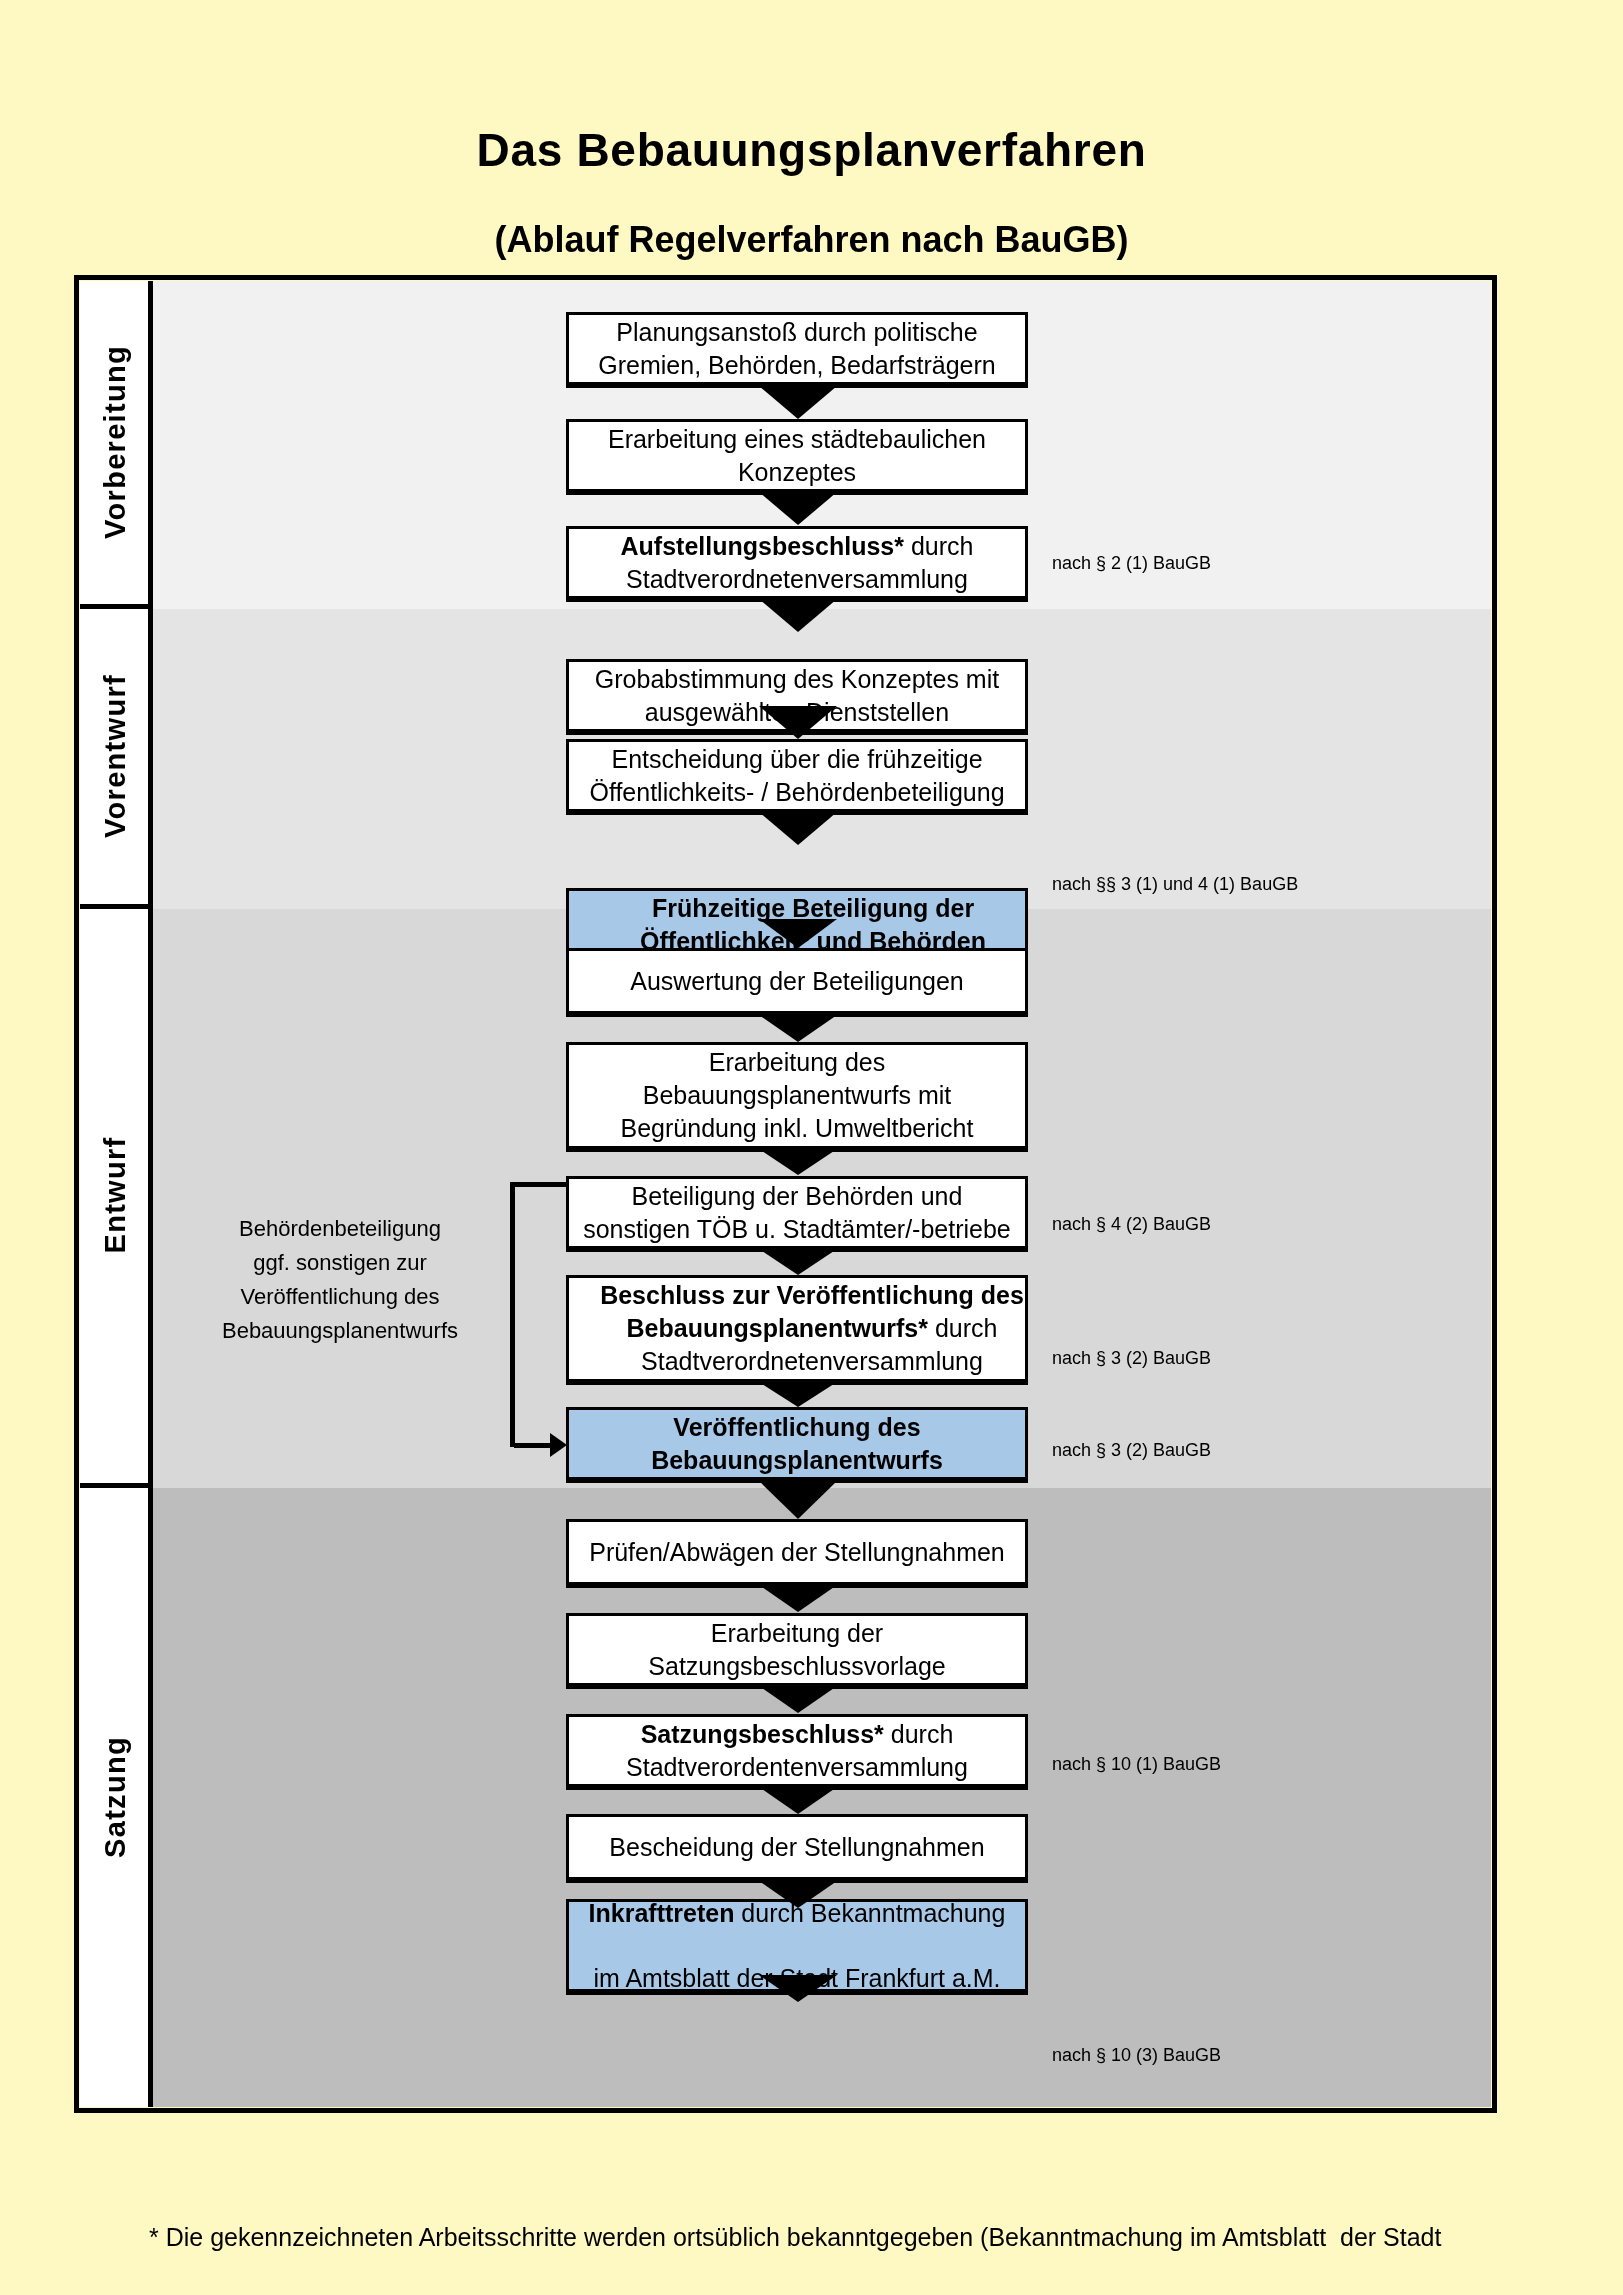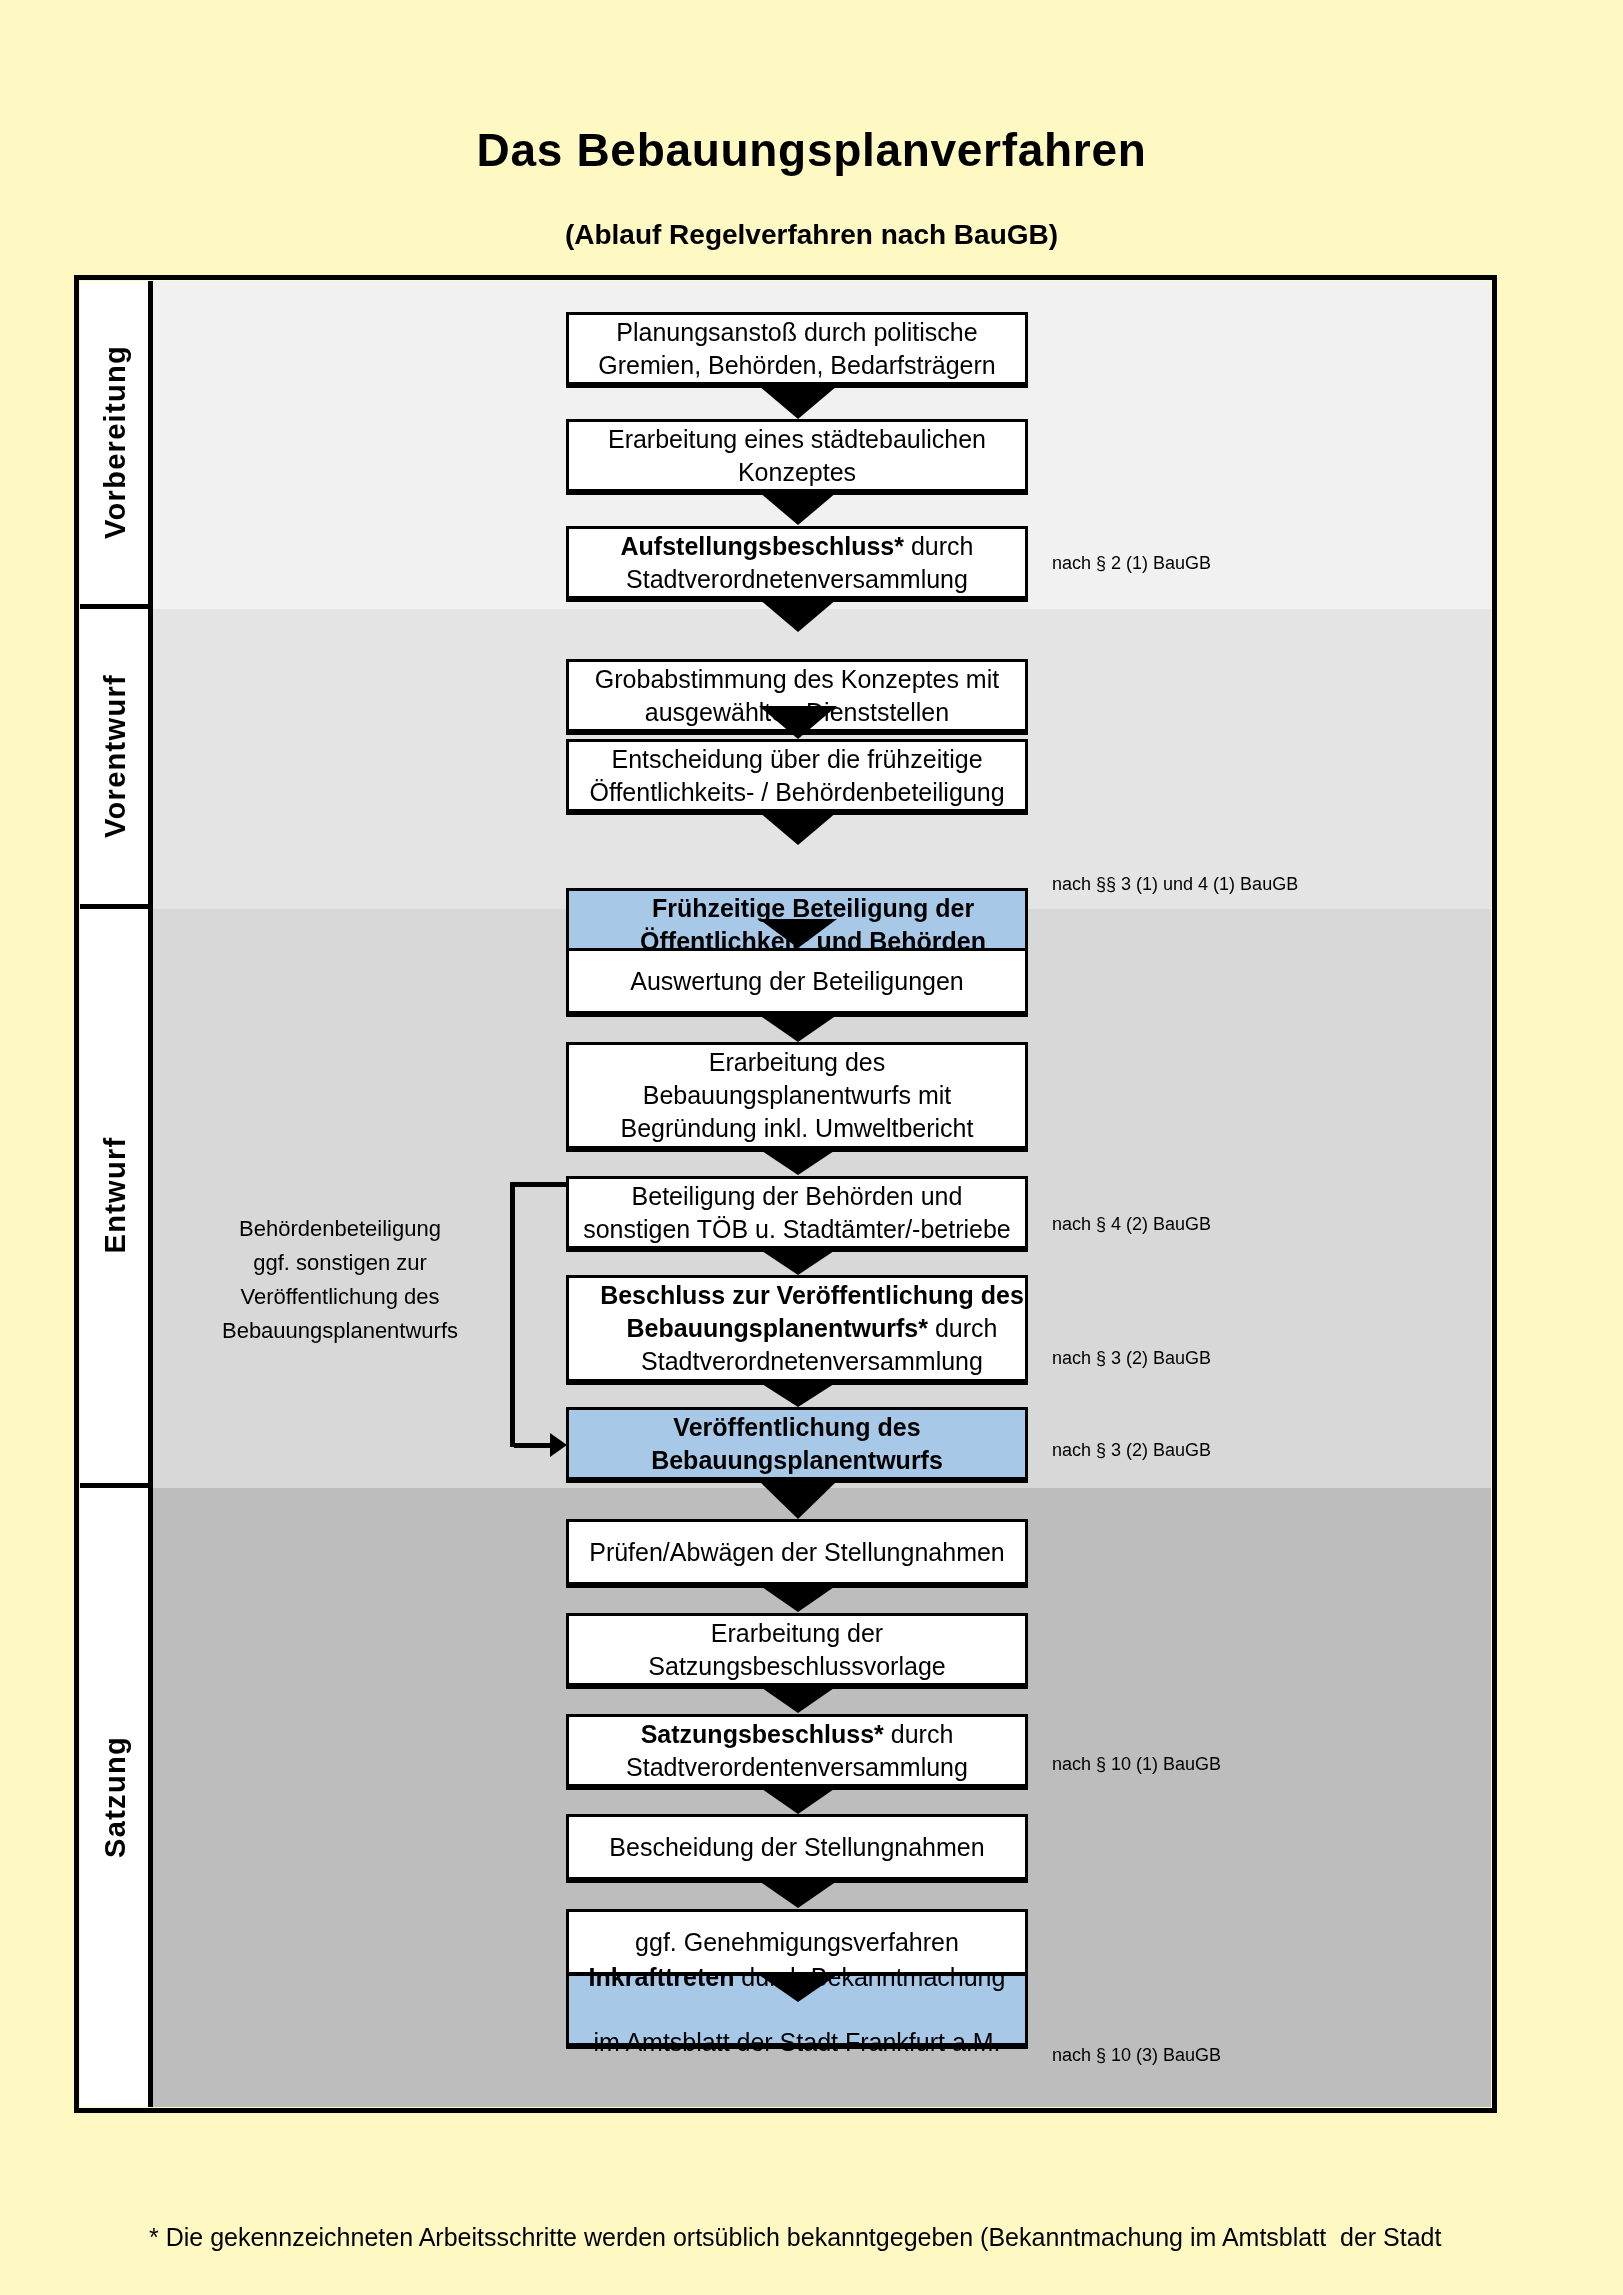--- a/index.html
+++ b/index.html
@@ -2,21 +2,21 @@
 <html style="font-size:10.5px"><head>
 <meta charset="utf-8">
 <style>
   html,body{margin:0;padding:0;background:#fff;}
   .page{position:relative;width:1623px;height:2295px;background:#fef9c3;
         font-family:"Liberation Sans",sans-serif;color:#000;overflow:hidden;}
 
   .title{position:absolute;top:123px;left:0;width:100%;text-align:center;
          font-size:46px;font-weight:bold;letter-spacing:0.7px;}
   .subtitle{position:absolute;top:219px;left:0;width:100%;text-align:center;
-            font-size:28px;font-weight:bold;}
+            font-size:36px;font-weight:bold;}
 
   
   .band{position:absolute;left:153px;width:1338px;z-index:1;}
   .bd1{top:281px;height:328px;background:#f1f1f1;}
   .bd2{top:609px;height:300px;background:#e4e4e4;}
   .bd3{top:909px;height:579px;background:#d8d8d8;}
   .bd4{top:1488px;height:619px;background:#bdbdbd;}
 
   
   .scell{position:absolute;left:80px;width:73px;background:#fff;box-sizing:border-box;
@@ -39,21 +39,21 @@
        display:flex;flex-direction:column;justify-content:center;align-items:center;
        text-align:center;font-size:25px;line-height:33px;z-index:5;}
   .box .ln{white-space:nowrap;}
   .box .bd{font-weight:bold;}
   .box.hl{background:#a8c8e8;}
   .b1{top:312px;height:76px;}  .b2{top:419px;height:76px;}  .b3{top:526px;height:76px;}
   .b4{top:659px;height:76px;}  .b5{top:739px;height:76px;} .b6{top:888px;height:76px;padding-left:32px;}
   .b7{top:948px;height:69px;} .b8{top:1042px;height:110px;} .b9{top:1176px;height:76px;}
   .b10{top:1275px;height:110px;padding-left:30px;} .b11{top:1407px;height:76px;}
   .b12{top:1519px;height:69px;} .b13{top:1613px;height:76px;} .b14{top:1714px;height:76px;align-items:center;}
-  .b15{top:1814px;height:69px;} .b16{top:1909px;height:69px;} .b17{top:1973px;height:76px;gap:32px;}
+  .b15{top:1814px;height:69px;} .b16{top:1909px;height:69px;} .b17{top:1899px;height:96px;gap:32px;}
 
   
   .arr{position:absolute;left:759px;width:0;height:0;z-index:6;
        border-left:39px solid transparent;border-right:39px solid transparent;}
   .a1{top:386px;border-top:33px solid #000;}  .a2{top:492px;border-top:33px solid #000;}
   .a3{top:599px;border-top:33px solid #000;}  .a4{top:706px;border-top:33px solid #000;}
   .a5{top:812px;border-top:33px solid #000;} .a6{top:919px;border-top:29px solid #000;}
   .a7{top:1015px;border-top:27.5px solid #000;} .a8{top:1149px;border-top:26px solid #000;}
   .a9{top:1249px;border-top:26px solid #000;} .a10{top:1382px;border-top:25px solid #000;}
   .a11{top:1481px;border-top:38px solid #000;} .a12{top:1585px;border-top:27.5px solid #000;}

